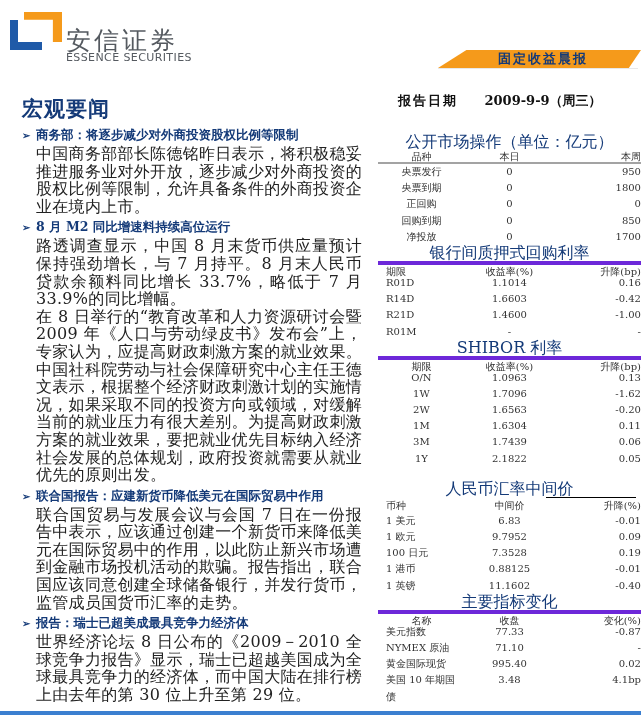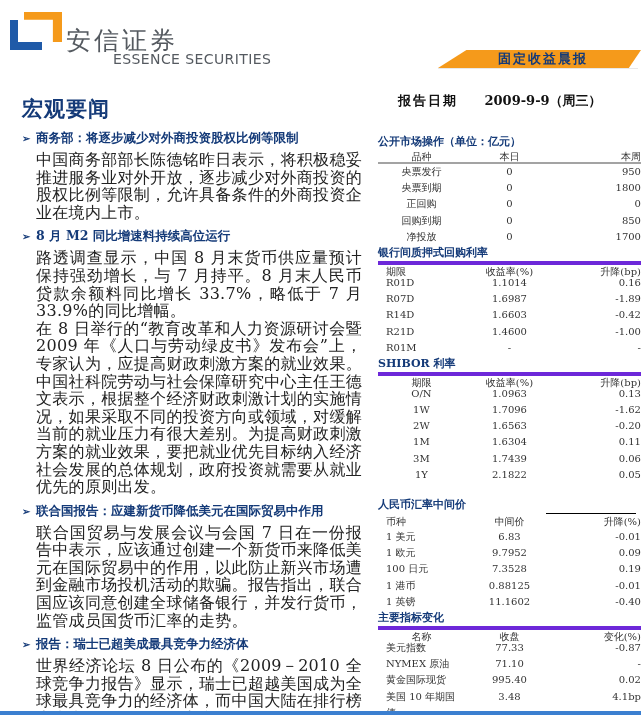--- a/index.html
+++ b/index.html
@@ -5,40 +5,40 @@
   * { box-sizing: border-box; margin: 0; padding: 0; }
   html, body { width: 641px; height: 715px; overflow: hidden; background: #ffffff; }
   body { position: relative; font-family: "DejaVu Serif", "Liberation Serif", serif; color: #1a1a1a; }
 
   
   .logo { position: absolute; left: 10px; top: 12px; width: 44px; height: 40px; }
   .logo .blue { position: absolute; left: 0; top: 8px; width: 32px; height: 30px; border: 8px solid #1f5aa8; border-right: none; border-top: none; }
   .logo .blue2 { position: absolute; left: 0; top: 8px; width: 8px; height: 30px; background: #1f5aa8; }
   .logo .orange { position: absolute; left: 14px; top: 0; width: 38px; height: 30px; background: #f59a1b; clip-path: polygon(0 0, 100% 0, 100% 100%, 76% 100%, 76% 26%, 0 26%); }
   .brand-cn { position: absolute; left: 66px; top: 24px; font-family: "DejaVu Sans", sans-serif; font-size: 25px; color: #555a60; letter-spacing: 3px; }
-  .brand-en { position: absolute; left: 66px; top: 51px; font-family: "DejaVu Sans", sans-serif; font-size: 14px; color: #555a60; letter-spacing: 0.4px; margin-left: 47px; }
+  .brand-en { position: absolute; left: 66px; top: 51px; font-family: "DejaVu Sans", sans-serif; font-size: 11px; color: #555a60; letter-spacing: 0.4px; }
 
   .banner { position: absolute; left: 438px; top: 50px; width: 203px; height: 18px; }
   .banner .stripe { position: absolute; left: 0; top: 0; width: 203px; height: 18px; background: #f59a1b; clip-path: polygon(14% 0, 100% 0, 94% 100%, 0 100%); }
   .banner .title { position: absolute; left: 60px; top: 0; width: 140px; height: 33px; line-height: 18px; font-size: 13px; font-weight: bold; color: #143a78; letter-spacing: 2px; }
   .banner .rule { position: absolute; left: 0; top: 18px; width: 200px; height: 1px; background: #e8e8e8; }
 
   .report-date { position: absolute; left: 398px; top: 92px; font-size: 13px; font-weight: bold; color: #111; }
   .report-date .lbl { letter-spacing: 2px; margin-right: 22px; }
 
   
   .left { position: absolute; left: 22px; top: 95px; width: 340px; }
   .sec-title { font-size: 21px; font-weight: bold; color: #143a78; letter-spacing: 1px; }
-  .item-title { font-size: 12.5px; font-weight: bold; color: #143a78; margin-top: 2px; padding-left: 14px; text-indent: -14px; line-height: 25px; }
+  .item-title { font-size: 12.5px; font-weight: bold; color: #143a78; margin-top: 2px; padding-left: 14px; text-indent: -14px; line-height: 19px; }
   .item-title .arrow { display: inline-block; width: 14px; text-indent: 0; font-size: 10px; color: #143a78; }
   .item-body { font-size: 16px; line-height: 17.6px; color: #222; padding-left: 14px; text-align: justify; letter-spacing: 0.3px; }
 
   
   .right { position: absolute; left: 378px; top: 134px; width: 263px; }
-  .tbl-title { font-size: 11px; font-weight: bold; color: #143a78; height: 16px; line-height: 16px; }
+  .tbl-title { text-align: center; font-size: 16px; font-weight: normal; color: #143a78; height: 16px; line-height: 16px; }
   .tbl-head { display: flex; font-size: 10px; color: #333; height: 14px; line-height: 14px; border-bottom: 2px solid #a3a3a3; }
   .row { display: flex; font-size: 10px; color: #333; height: 16.2px; line-height: 16.2px; }
   .c1 { width: 33%; text-align: center; }
   .c2 { width: 34%; text-align: center; }
   .c3 { width: 33%; text-align: right; }
   .left-align .c1 { text-align: left; padding-left: 8px; }
   .rule-top { border-top: 4px solid #6d28d9; }
 
   .fx-title-wrap { position: relative; height: 18px; }
   .fx-title-wrap .tbl-title { position: absolute; left: 0; right: 0; top: 0; }
@@ -145,25 +145,20 @@
       <div class="c1">期限</div>
       <div class="c2">收益率(%)</div>
       <div class="c3">升降(bp)</div>
     </div>
     <div class="row">
         <div class="c1">R01D</div>
         <div class="c2">1.1014</div>
         <div class="c3">0.16</div>
       </div>
     <div class="row">
-        <div class="c1">R07D</div>
-        <div class="c2">1.6987</div>
-        <div class="c3">-1.89</div>
-      </div>
-    <div class="row">
         <div class="c1">R14D</div>
         <div class="c2">1.6603</div>
         <div class="c3">-0.42</div>
       </div>
     <div class="row">
         <div class="c1">R21D</div>
         <div class="c2">1.4600</div>
         <div class="c3">-1.00</div>
       </div>
     <div class="row">

